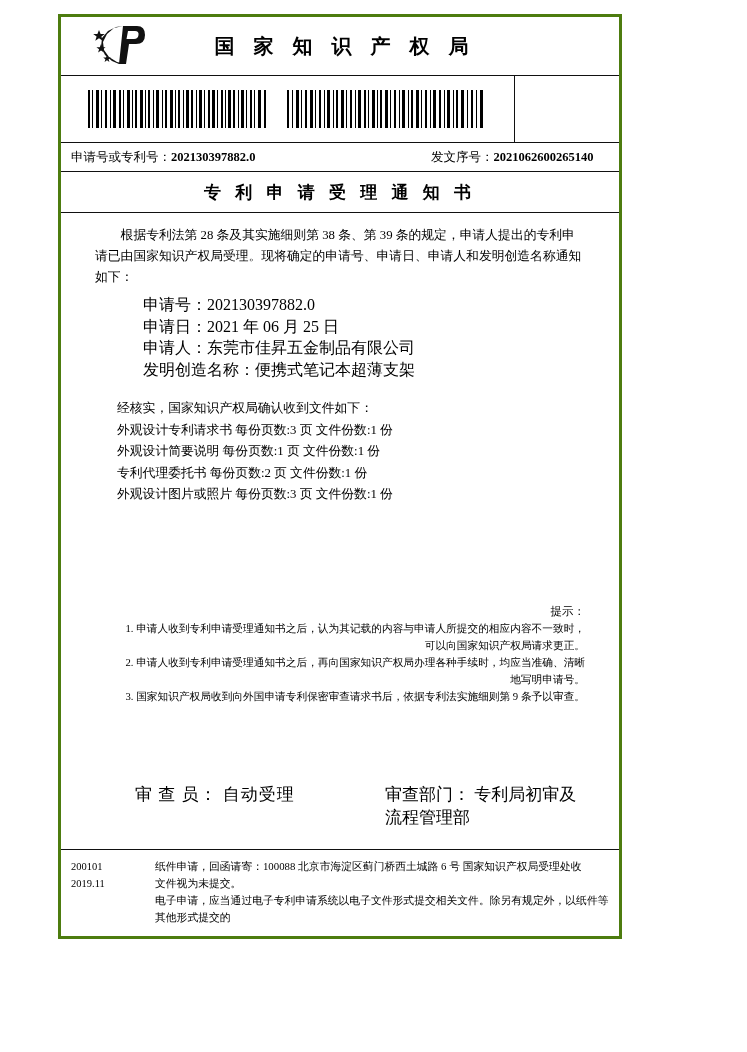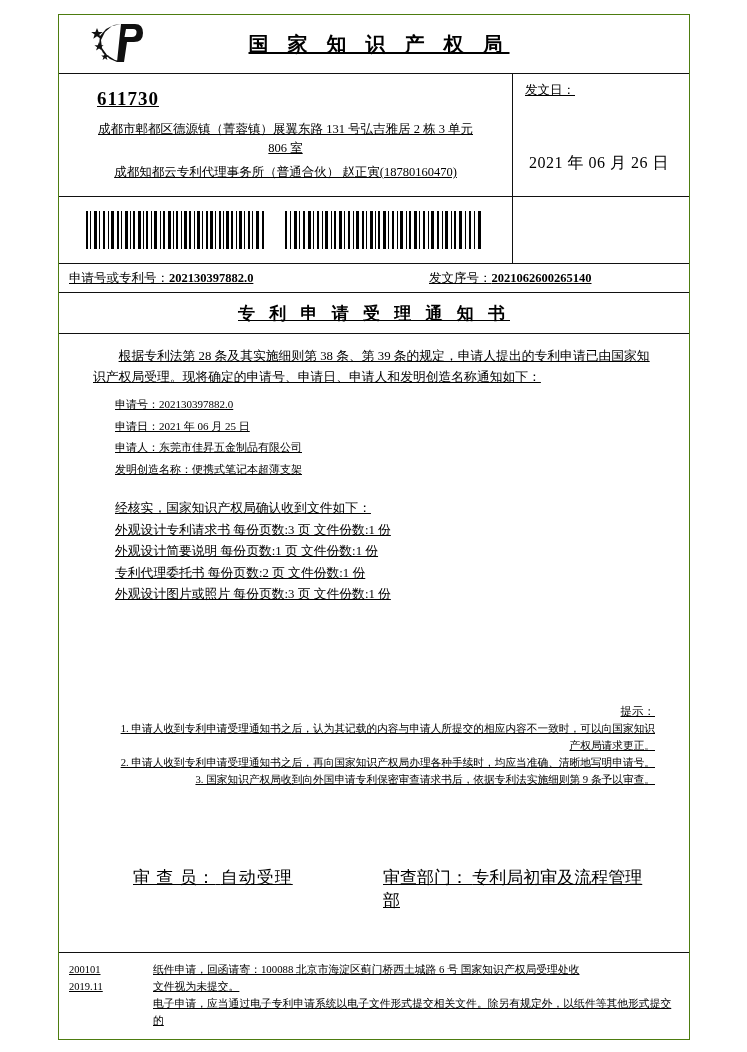--- a/index.html
+++ b/index.html
@@ -16,24 +16,23 @@
     width: 747px;
     height: 1052px;
     margin: 0 auto;
     background: #fff;
     overflow: hidden;
   }
   .doc {
     position: absolute;
     left: 58px;
     top: 14px;
-    width: 632px;
-    border: 1px solid #4d7c0f;
+    width: 564px;
+    border: 3px solid #4d7c0f;
     box-sizing: border-box;
-    text-decoration: underline;
   }
 
   
   .header-row {
     display: flex;
     align-items: center;
     height: 58px;
     border-bottom: 1px solid #111;
     position: relative;
   }
@@ -159,22 +158,23 @@
     font-size: 12.8px;
     line-height: 21px;
     text-indent: 2em;
     margin: 0 0 2px 0;
   }
   .field-list {
     margin-top: 6px;
     padding-left: 22px;
   }
   .field-line {
-    font-size: 11px;
+    font-size: 16px;
     line-height: 21.5px;
+    margin-left: 26px;
   }
   .gap { height: 18px; }
   .docs-head {
     font-size: 12.8px;
     line-height: 21.5px;
     padding-left: 22px;
   }
   .docs-list { padding-left: 22px; }
   .docs-line {
     font-size: 12.8px;
@@ -240,32 +240,20 @@
             <path d="M30 2 L21 4 L14 10 L10 18 L11 26 L16 33 L24 38 L33 40 L26 40 L19 37 L12 31 L8 23 L9 14 L15 7 L23 3 Z"></path>
             <polygon points="6,6 7.6,10 11.8,10 8.4,12.6 9.7,16.8 6,14.2 2.3,16.8 3.6,12.6 0.2,10 4.4,10"></polygon>
             <polygon points="8,20 9.2,23.2 12.6,23.2 9.9,25.2 10.9,28.4 8,26.4 5.1,28.4 6.1,25.2 3.4,23.2 6.8,23.2"></polygon>
             <polygon points="14,31 15,33.6 17.8,33.6 15.6,35.3 16.4,38 14,36.3 11.6,38 12.4,35.3 10.2,33.6 13,33.6"></polygon>
           </g>
         </svg>
       </div>
       <div class="header-title">国 家 知 识 产 权 局</div>
     </div>
 
-    <div class="addr-row">
-      <div class="addr-cell">
-        <div class="appno">611730</div>
-        <div class="addr-line">成都市郫都区德源镇（菁蓉镇）展翼东路 131 号弘吉雅居 2 栋 3 单元</div>
-        <div class="addr-line">806 室</div>
-        <div class="agent-line">成都知都云专利代理事务所（普通合伙）  赵正寅(18780160470)</div>
-      </div>
-      <div class="date-cell">
-        <div class="date-label">发文日：</div>
-        <div class="date-value">2021 年 06 月 26 日</div>
-      </div>
-    </div>
 
     <div class="barcode-row">
       <div class="barcode-cell">
         <svg width="180" height="38" viewBox="0 0 180 38">
           <g fill="#000">
             <rect x="0" y="0" width="2" height="38"></rect>
               <rect x="4" y="0" width="1" height="38"></rect>
             <rect x="8" y="0" width="3" height="38"></rect>
               <rect x="13" y="0" width="1" height="38"></rect>
             <rect x="17" y="0" width="2" height="38"></rect>

